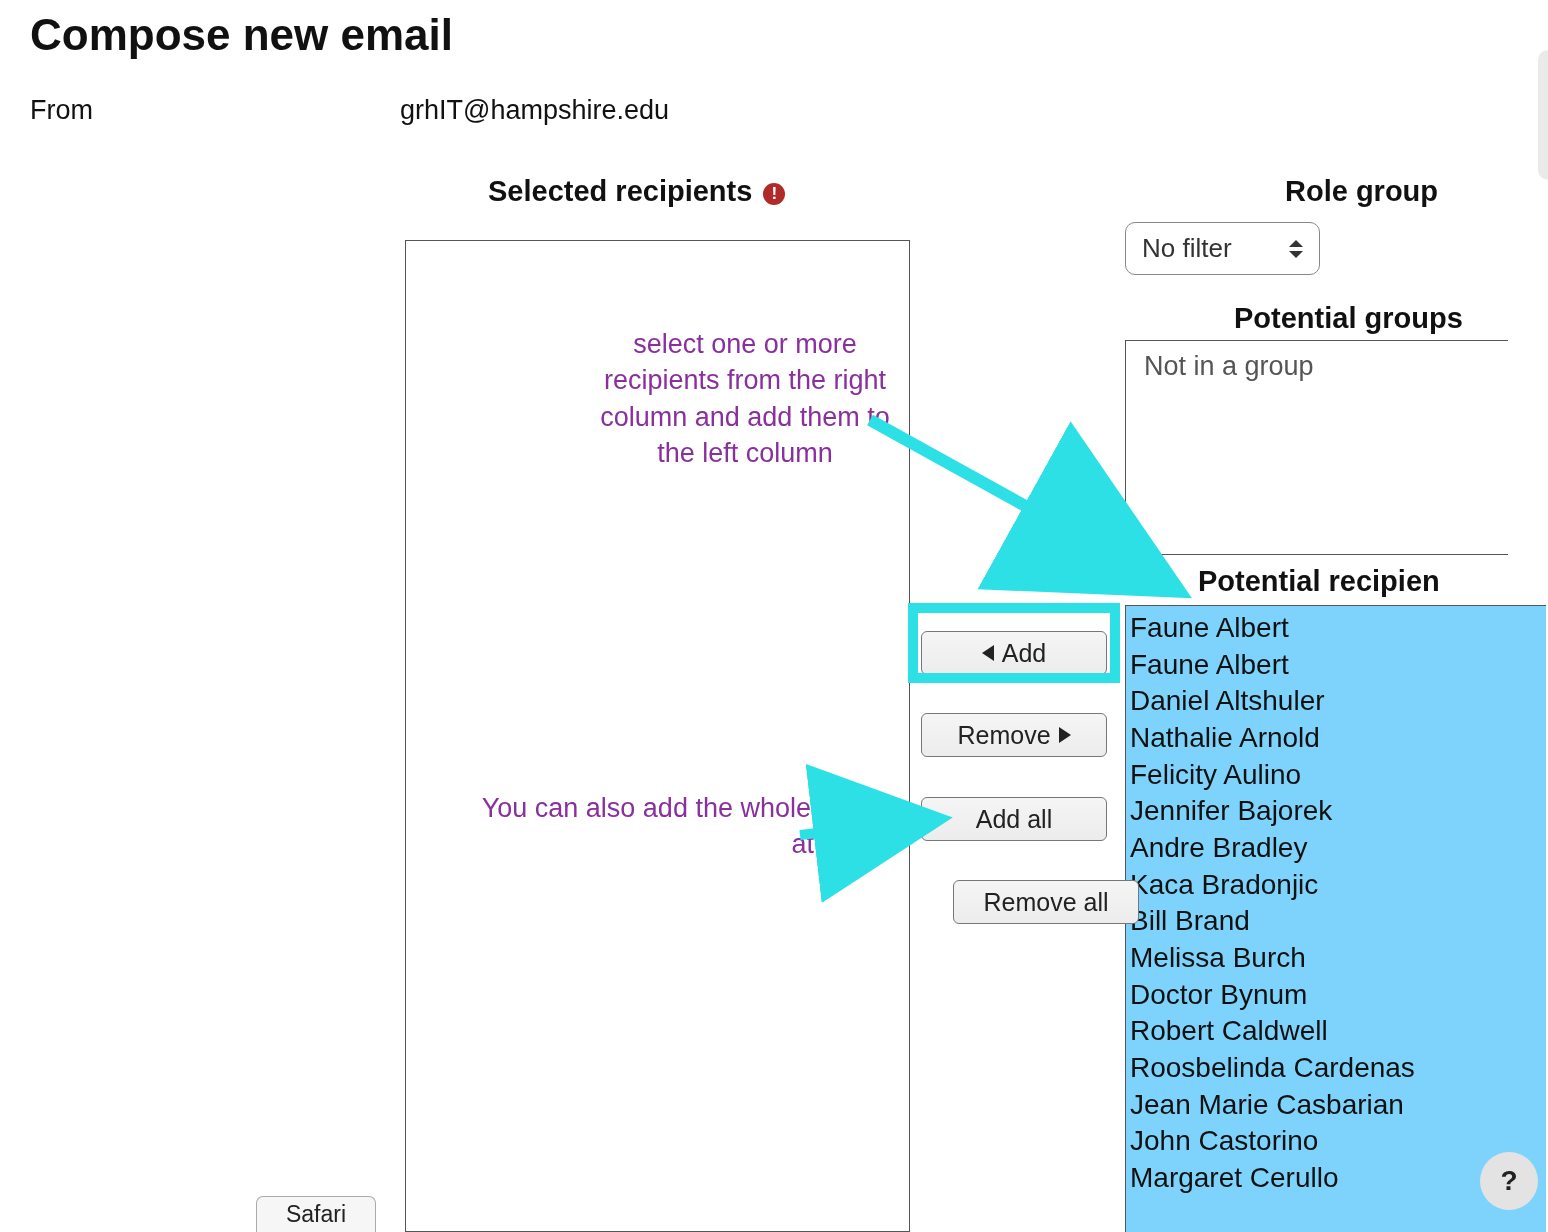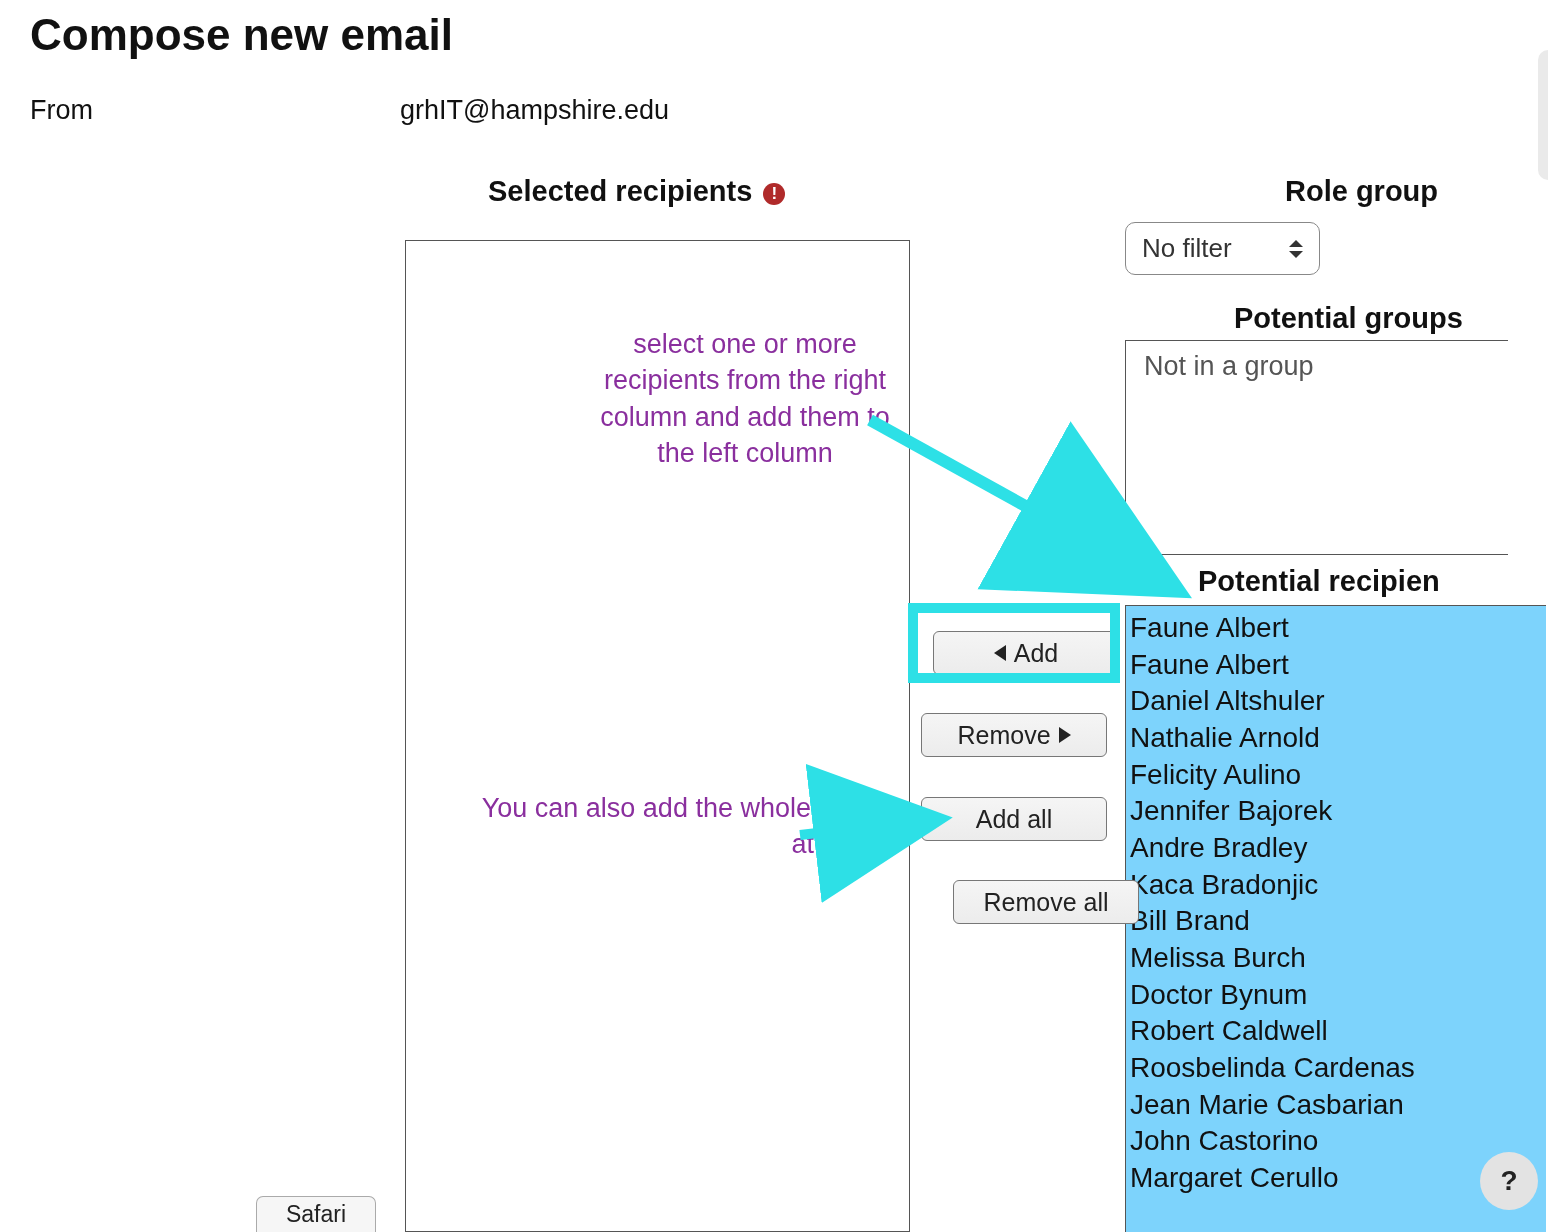--- a/index.html
+++ b/index.html
@@ -145,21 +145,21 @@
     border-radius:6px;
     background:linear-gradient(#f5f5f5,#ececec);
     font-size:25px;
     color:#222;
     display:flex;
     align-items:center;
     justify-content:center;
     gap:8px;
     cursor:pointer;
   }
-  .btn-add       { top:631px;margin-left:12px; }
+  .btn-add       { top:631px; }
   .btn-remove    { top:713px; }
   .btn-addall    { top:797px; }
   .btn-removeall { top:880px;margin-left:32px; }
 
   .tri-left, .tri-right {
     display:inline-block;
     width:0; height:0;
   }
   .tri-left  { border-top:8px solid transparent; border-bottom:8px solid transparent; border-right:12px solid #222; }
   .tri-right { border-top:8px solid transparent; border-bottom:8px solid transparent; border-left:12px solid #222; }

